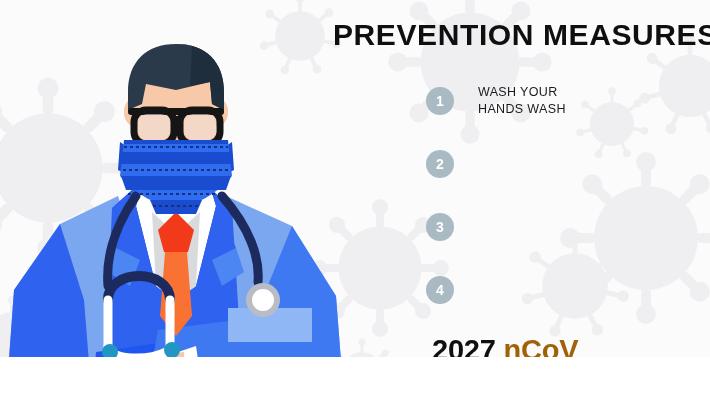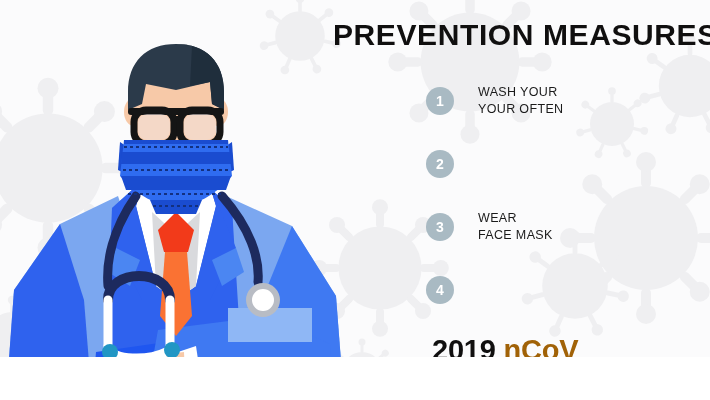--- a/index.html
+++ b/index.html
@@ -326,37 +326,35 @@
 
   <div id="content">
 
     <div id="title">PREVENTION MEASURES</div>
 
     <div id="measures">
 
       <div class="measure">
         <div class="badge">1</div>
         <div class="measure-text">WASH YOUR
-YOUR OFTEN</div>
+HANDS WASH</div>
       </div>
 
       <div class="measure">
         <div class="badge">2</div>
       </div>
 
       <div class="measure">
         <div class="badge">3</div>
-        <div class="measure-text">WEAR
-FACE MASK</div>
       </div>
 
       <div class="measure">
         <div class="badge">4</div>
       </div>
 
     </div>
 
     <div id="brand">
-      <span class="year">2019</span><span>&nbsp;</span><span class="ncov">nCoV</span>
+      <span class="year">2027</span><span>&nbsp;</span><span class="ncov">nCoV</span>
     </div>
 
   </div>
 </div>
 
 </body></html>

